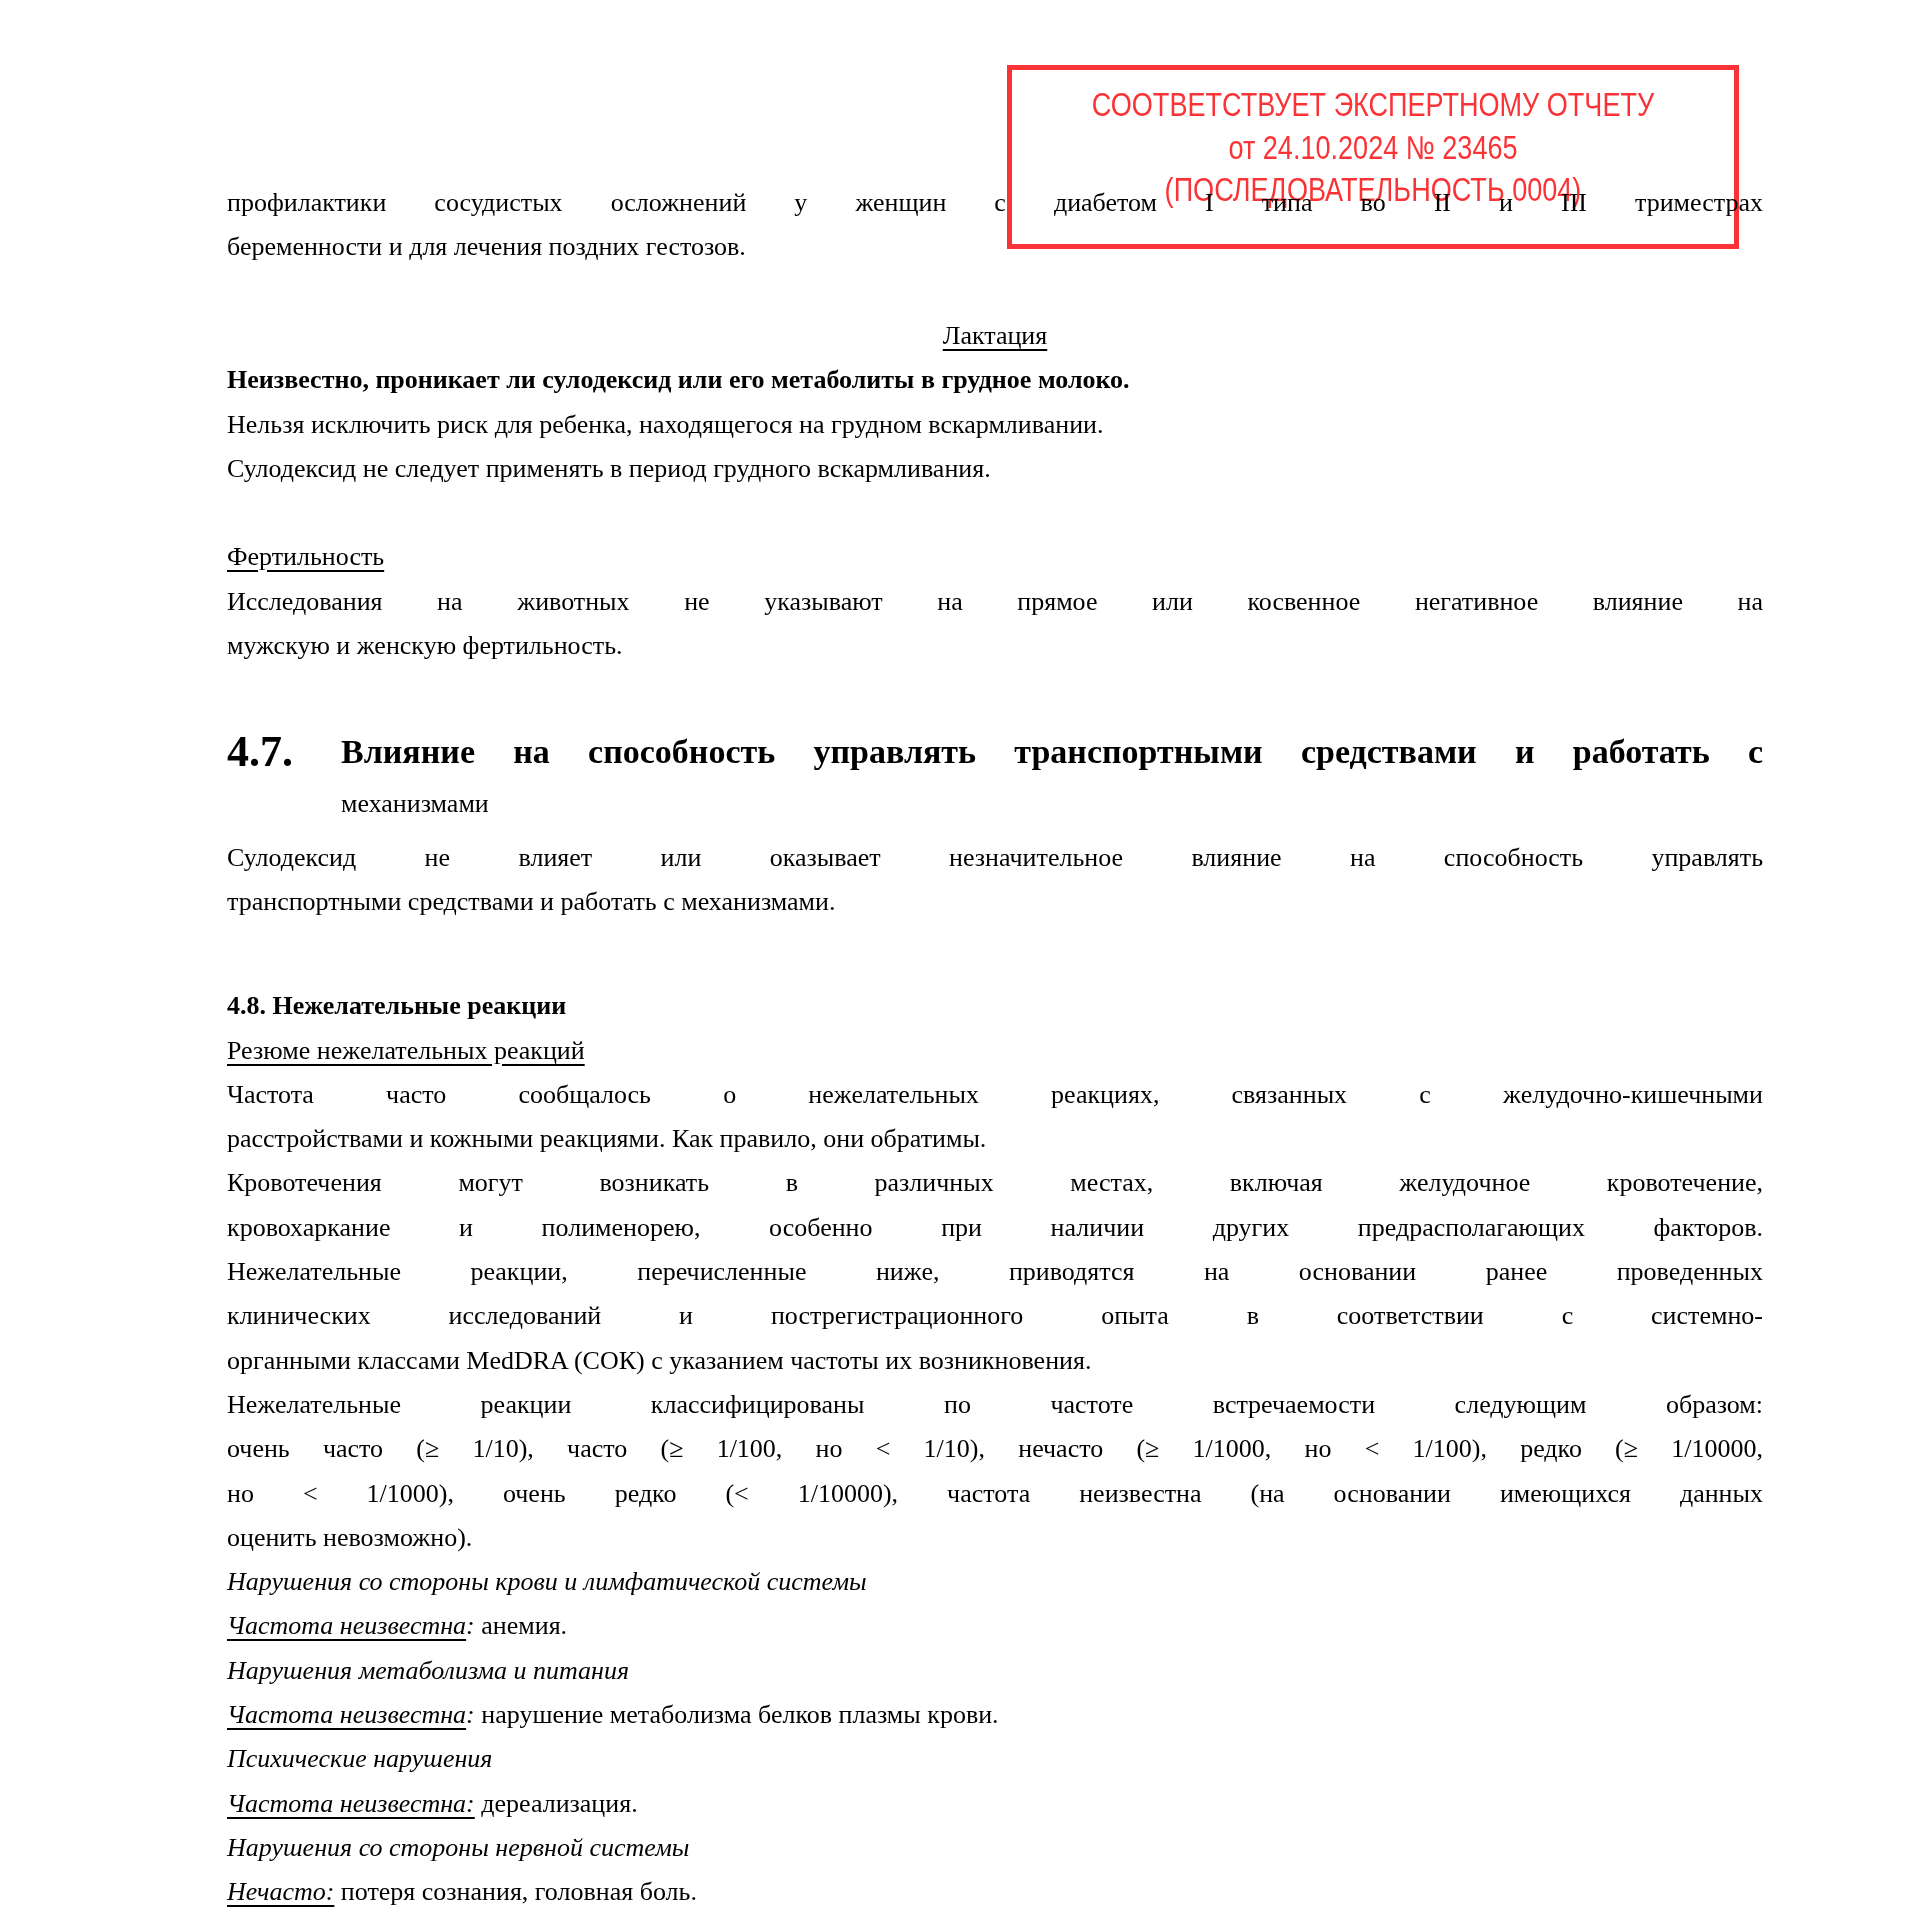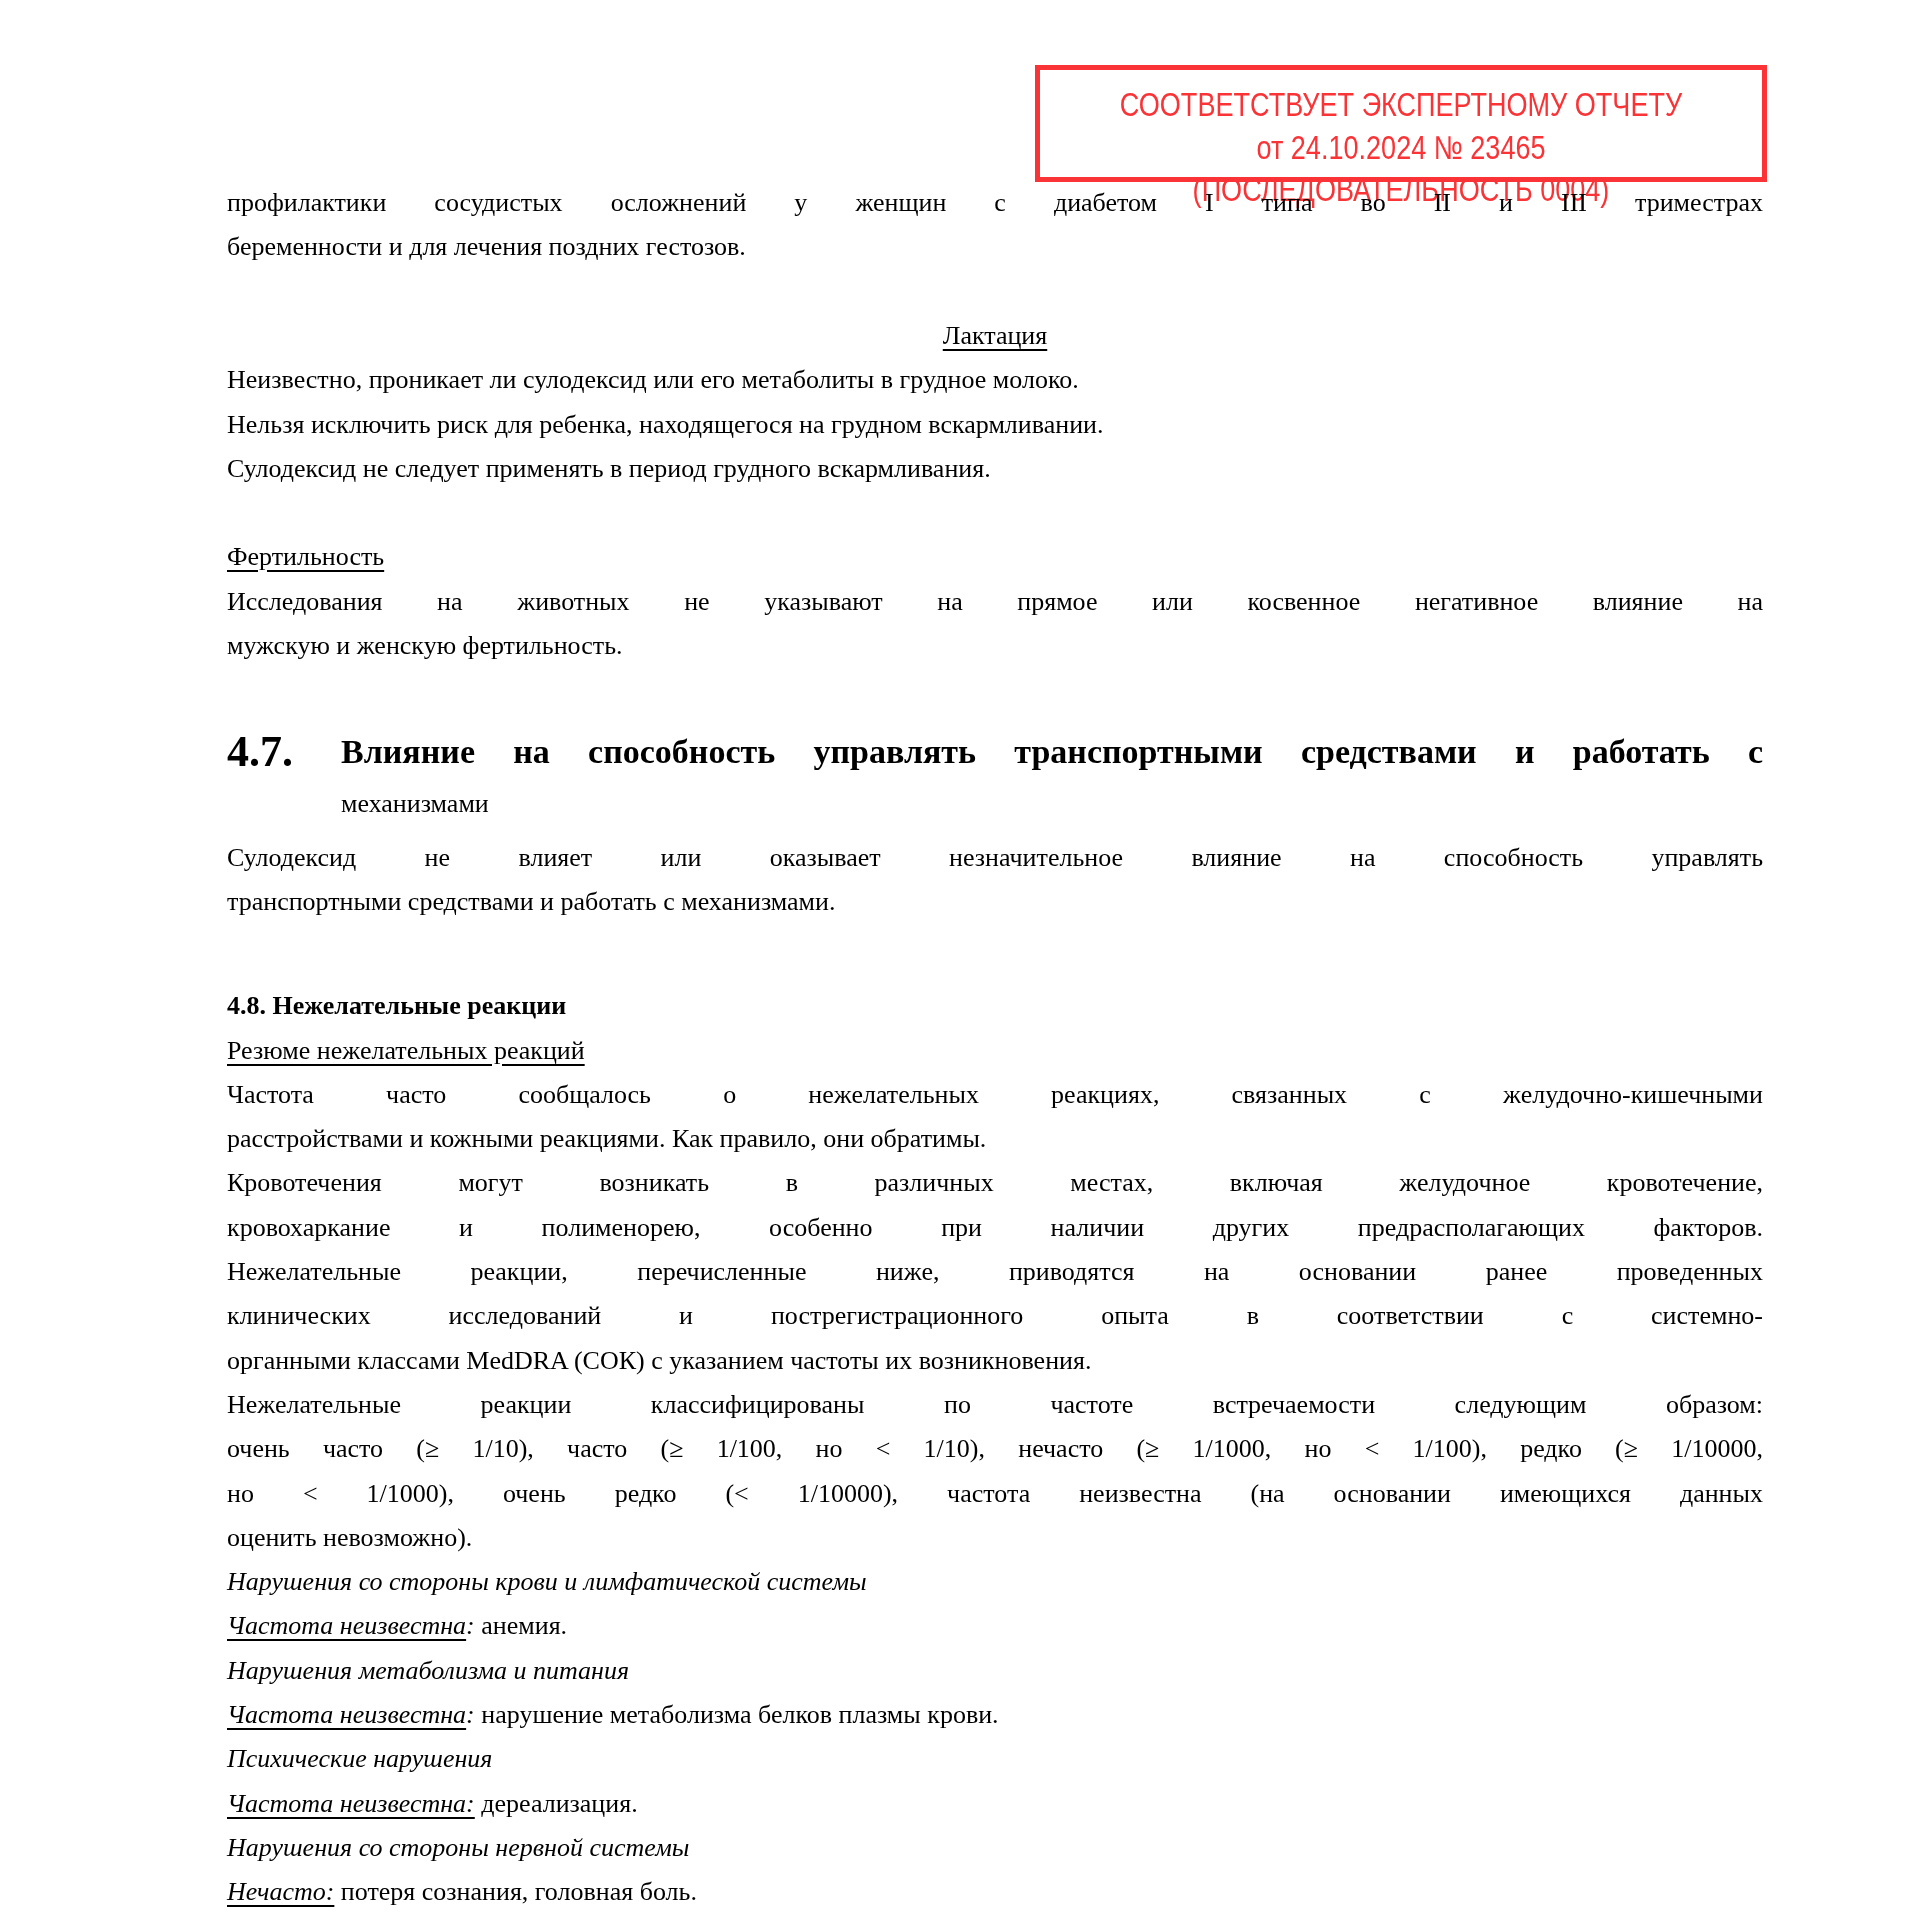--- a/index.html
+++ b/index.html
@@ -8,40 +8,40 @@
   .line { position: absolute; left: 227px; width: 1536px; font-size: 26px; line-height: 44px;
           white-space: nowrap; }
   .just { text-align: justify; text-align-last: justify; white-space: normal; height: 44px; overflow: hidden; }
   .u { text-decoration: underline; text-decoration-thickness: 1.9px; text-underline-offset: 5.4px; }
   .i { font-style: italic; }
   .b { font-weight: bold; }
   .h47num { position: absolute; left: 227px; font-size: 44px; line-height: 44px; font-weight: bold; }
   .h47 { position: absolute; left: 341px; width: 1422px; font-size: 34px; line-height: 44px; font-weight: bold;
          text-align: justify; text-align-last: justify; height: 44px; overflow: hidden; }
   .h47b { position: absolute; left: 341px; font-size: 26px; line-height: 44px; font-weight: normal; }
-  .stamp { position: absolute; left: 1007px; top: 65px; width: 732px; height: 117px;
-           border: 5.4px solid #fa3336; box-sizing: border-box; margin-left: 28px; }
+  .stamp { position: absolute; left: 1007px; top: 65px; width: 732px; height: 184px;
+           border: 5.4px solid #fa3336; box-sizing: border-box; }
   .stamp-line { position: absolute; left: 0; width: 100%; text-align: center; color: #fa3336;
                 font-family: "Liberation Sans", sans-serif; font-size: 33px; line-height: 39px;
                 white-space: nowrap; transform: scaleX(0.82); transform-origin: center; }
 </style>
 </head>
 <body>
 
 <div class="stamp">
   <div class="stamp-line" style="top:15.4px;">СООТВЕТСТВУЕТ ЭКСПЕРТНОМУ ОТЧЕТУ</div>
   <div class="stamp-line" style="top:58px;">от 24.10.2024 № 23465</div>
   <div class="stamp-line" style="top:100px;">(ПОСЛЕДОВАТЕЛЬНОСТЬ 0004)</div>
 </div>
 
 <div class="line just" style="top:181px;">профилактики сосудистых осложнений у женщин с диабетом I типа во II и III триместрах</div>
 <div class="line" style="top:225px;">беременности и для лечения поздних гестозов.</div>
 
 <div class="line" style="top:314px;text-align:center;"><span class="u">Лактация</span></div>
-<div class="line" style="top:358px;">Неизвестно, проникает ли сулодексид или его метаболиты в грудное молоко.</div>
+<div class="line" style="top:358px;font-weight:bold;">Неизвестно, проникает ли сулодексид или его метаболиты в грудное молоко.</div>
 <div class="line" style="top:403px;">Нельзя исключить риск для ребенка, находящегося на грудном вскармливании.</div>
 <div class="line" style="top:447px;">Сулодексид не следует применять в период грудного вскармливания.</div>
 
 <div class="line" style="top:535px;"><span class="u">Фертильность</span></div>
 <div class="line just" style="top:580px;">Исследования на животных не указывают на прямое или косвенное негативное влияние на</div>
 <div class="line" style="top:624px;">мужскую и женскую фертильность.</div>
 
 <div class="h47num" style="top:730px;">4.7.</div>
 <div class="h47" style="top:730px;">Влияние на способность управлять транспортными средствами и работать с</div>
 <div class="h47b" style="top:782px;">механизмами</div>

